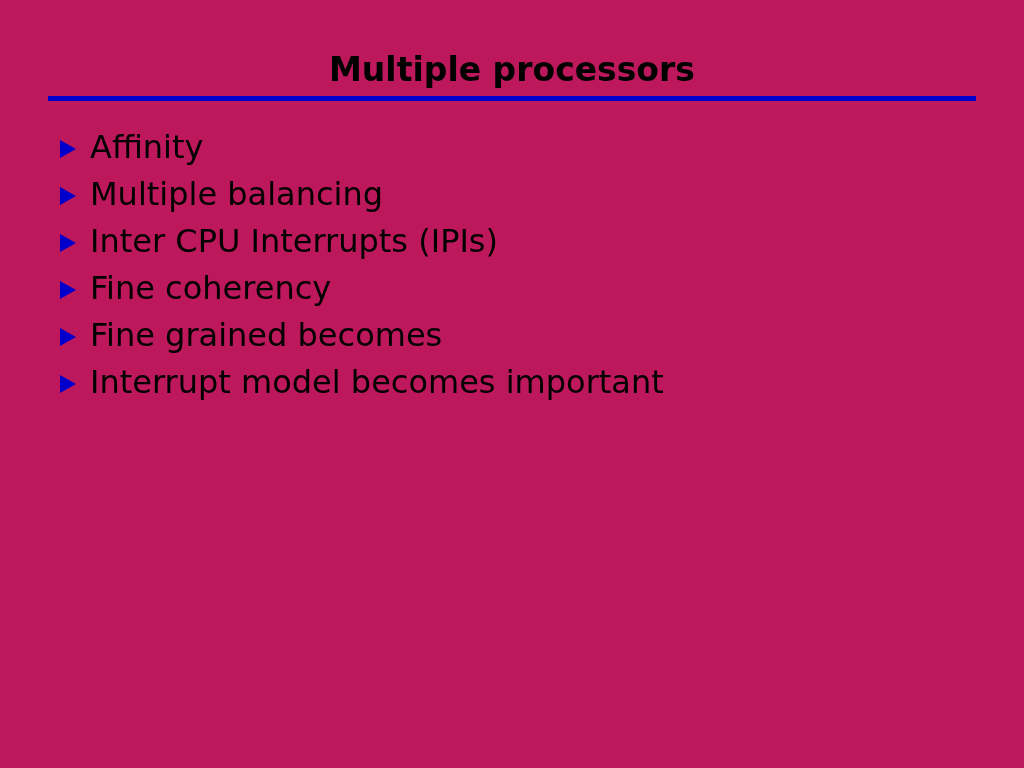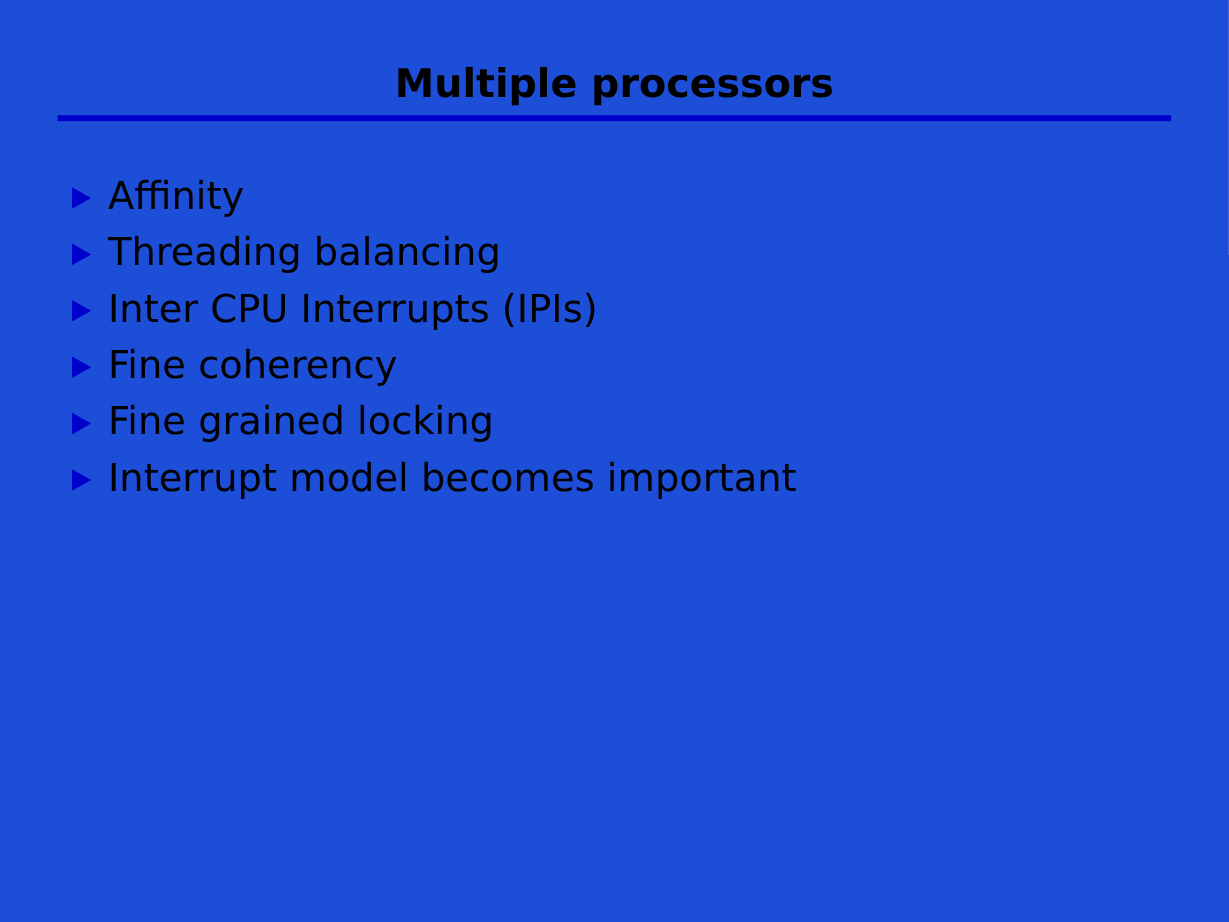--- a/index.html
+++ b/index.html
@@ -11,21 +11,21 @@
     height: 768px;
     background: #ffffff;
     font-family: "DejaVu Sans", sans-serif;
     overflow: hidden;
   }
 
   .slide {
     position: relative;
     width: 1024px;
     height: 768px;
-    background: #1d4ed8;
+    background: #be185d;
     box-sizing: border-box;
   }
 
   .slide-title {
     position: absolute;
     top: 50px;
     left: 48px;
     width: 928px;
     text-align: center;
     font-family: "DejaVu Sans", sans-serif;
@@ -41,21 +41,21 @@
     position: absolute;
     top: 96px;
     left: 48px;
     width: 928px;
     height: 5px;
     background: #0000CC;
   }
 
   .bullet-list {
     position: absolute;
-    top: 140px;
+    top: 124px;
     left: 58px;
     width: 940px;
     list-style: none;
     margin: 0;
     padding: 0;
   }
 
   .bullet-item {
     display: flex;
     align-items: flex-start;
@@ -103,37 +103,37 @@
 
   <ul class="bullet-list">
 
     <li class="bullet-item">
       <span class="bullet-marker"></span>
       <span class="bullet-text">Affinity</span>
     </li>
 
     <li class="bullet-item">
       <span class="bullet-marker"></span>
-      <span class="bullet-text">Threading balancing</span>
+      <span class="bullet-text">Multiple balancing</span>
     </li>
 
     <li class="bullet-item">
       <span class="bullet-marker"></span>
       <span class="bullet-text">Inter CPU Interrupts (IPIs)</span>
     </li>
 
     <li class="bullet-item">
       <span class="bullet-marker"></span>
       <span class="bullet-text">Fine coherency</span>
     </li>
 
 
     <li class="bullet-item">
       <span class="bullet-marker"></span>
-      <span class="bullet-text">Fine grained locking</span>
+      <span class="bullet-text">Fine grained becomes</span>
     </li>
 
     <li class="bullet-item">
       <span class="bullet-marker"></span>
       <span class="bullet-text">Interrupt model becomes important</span>
     </li>
 
   </ul>
 
 </div>

